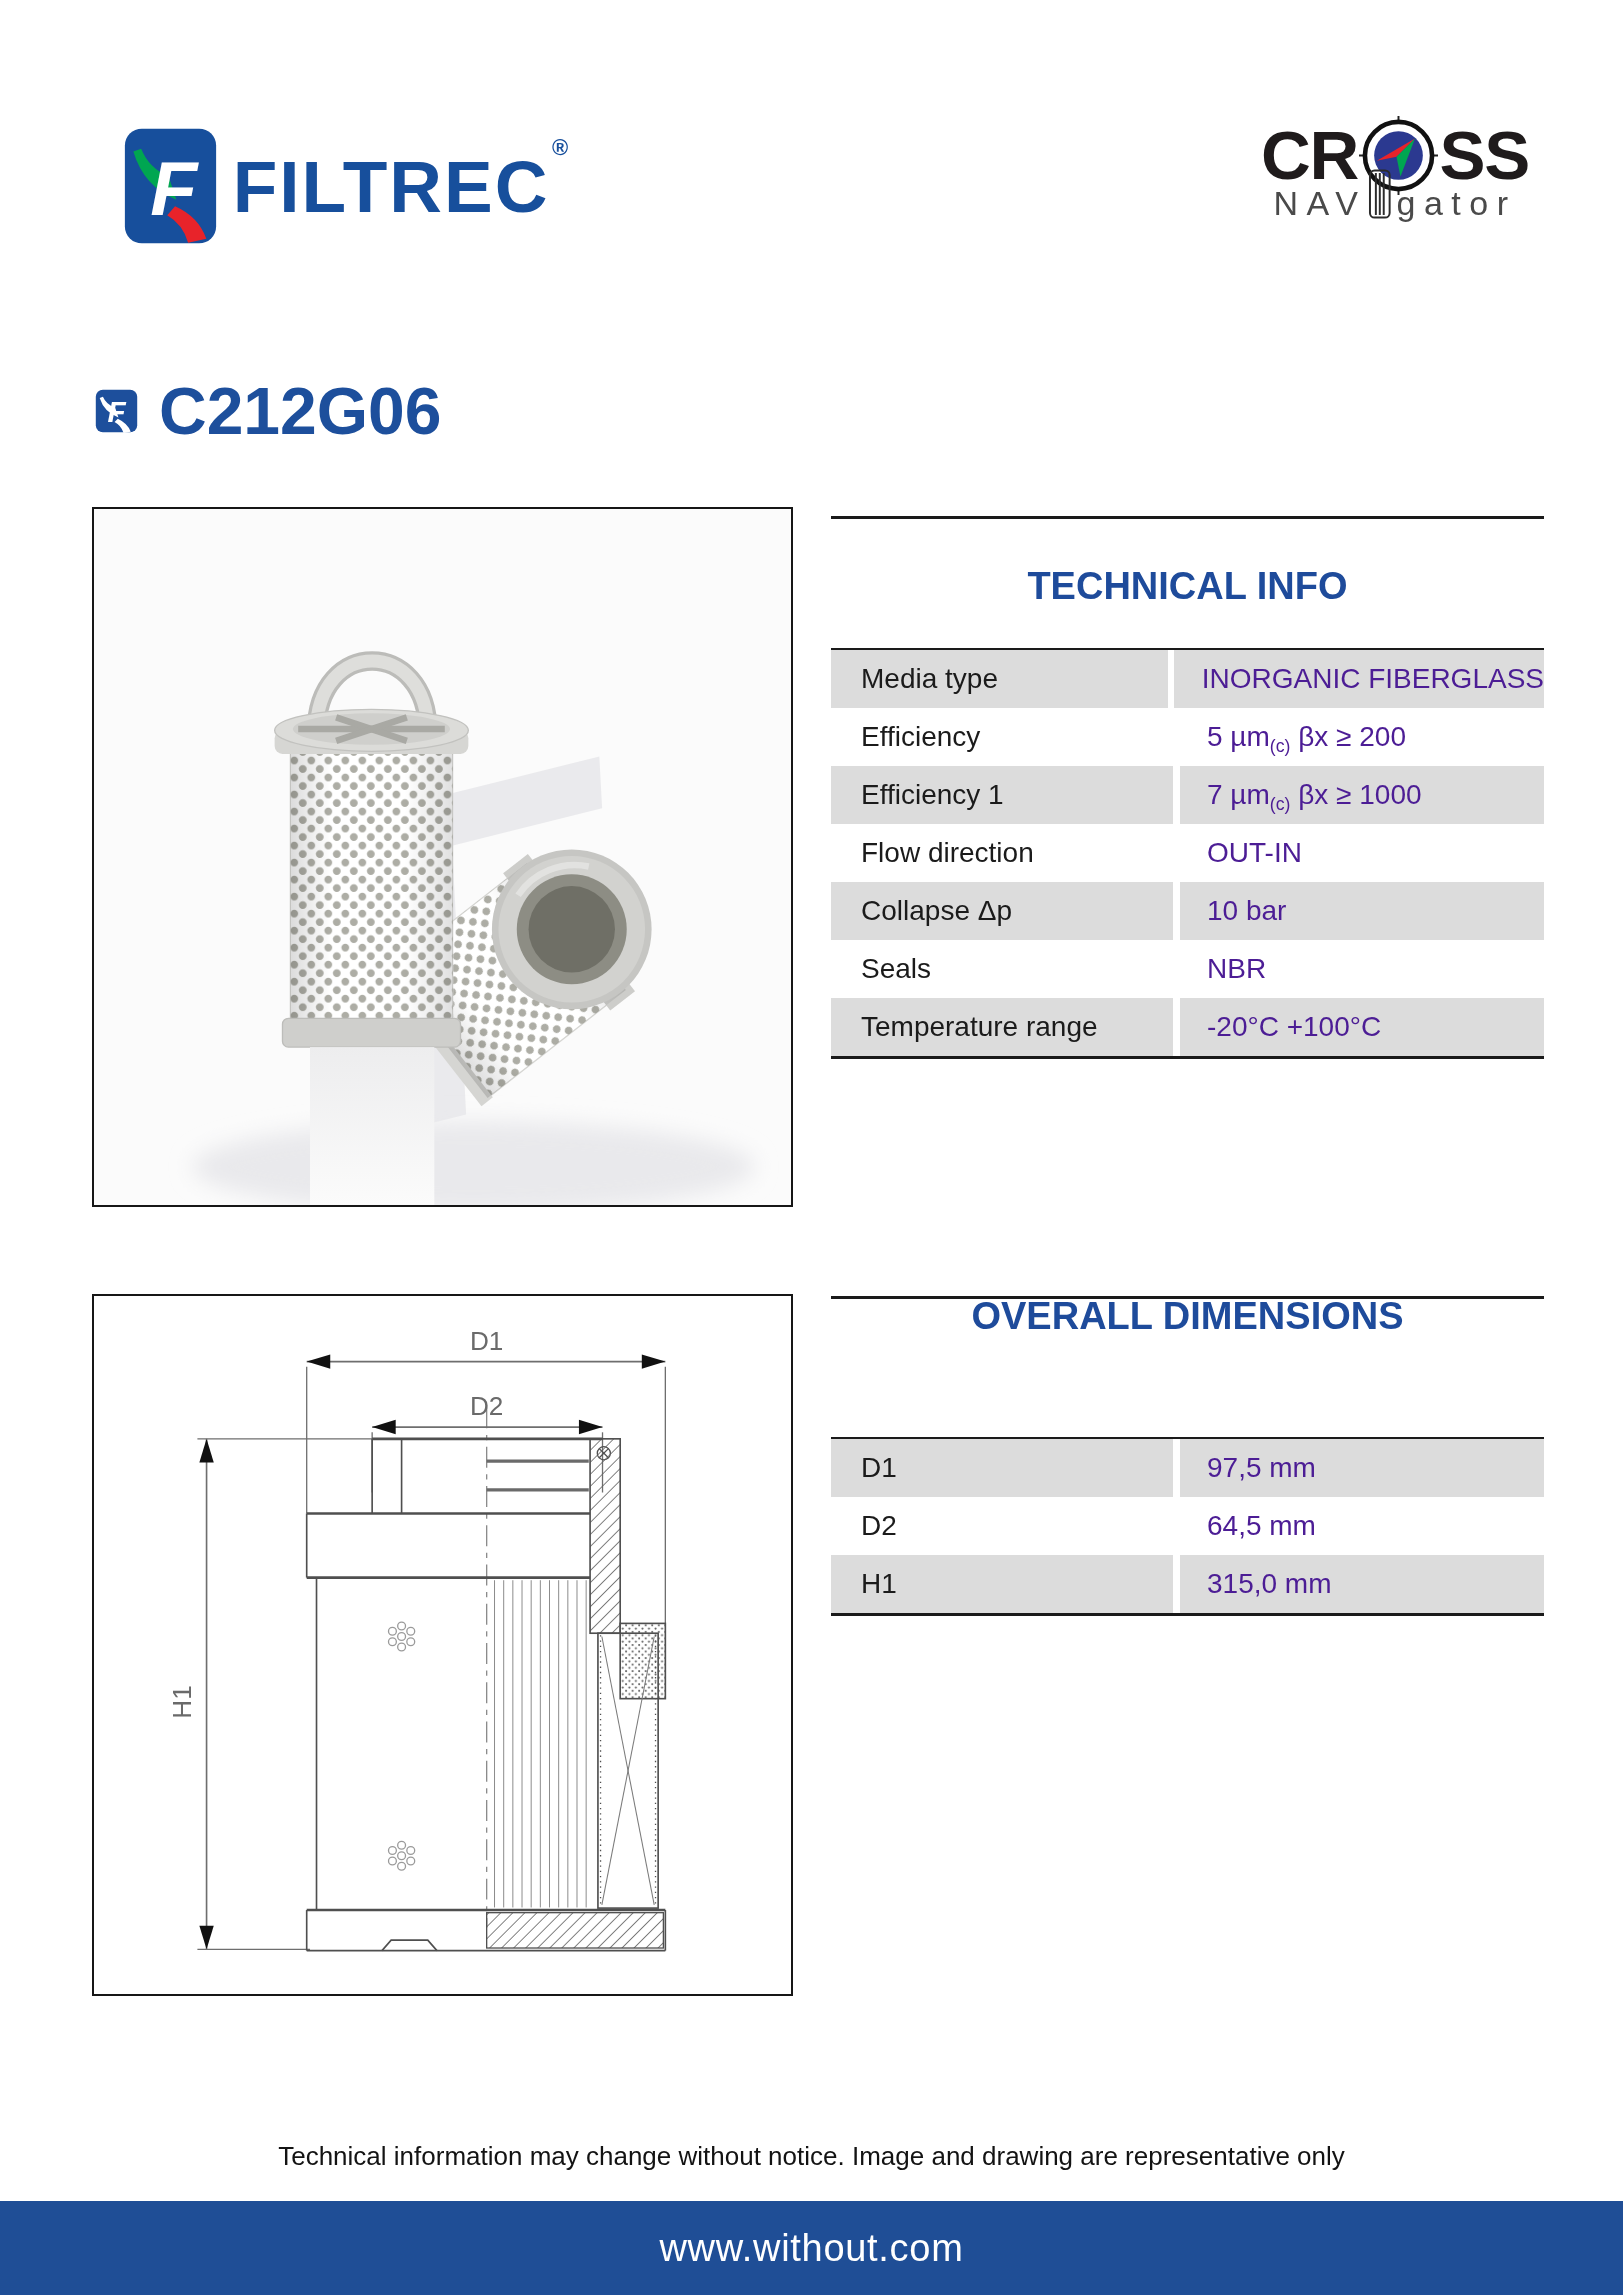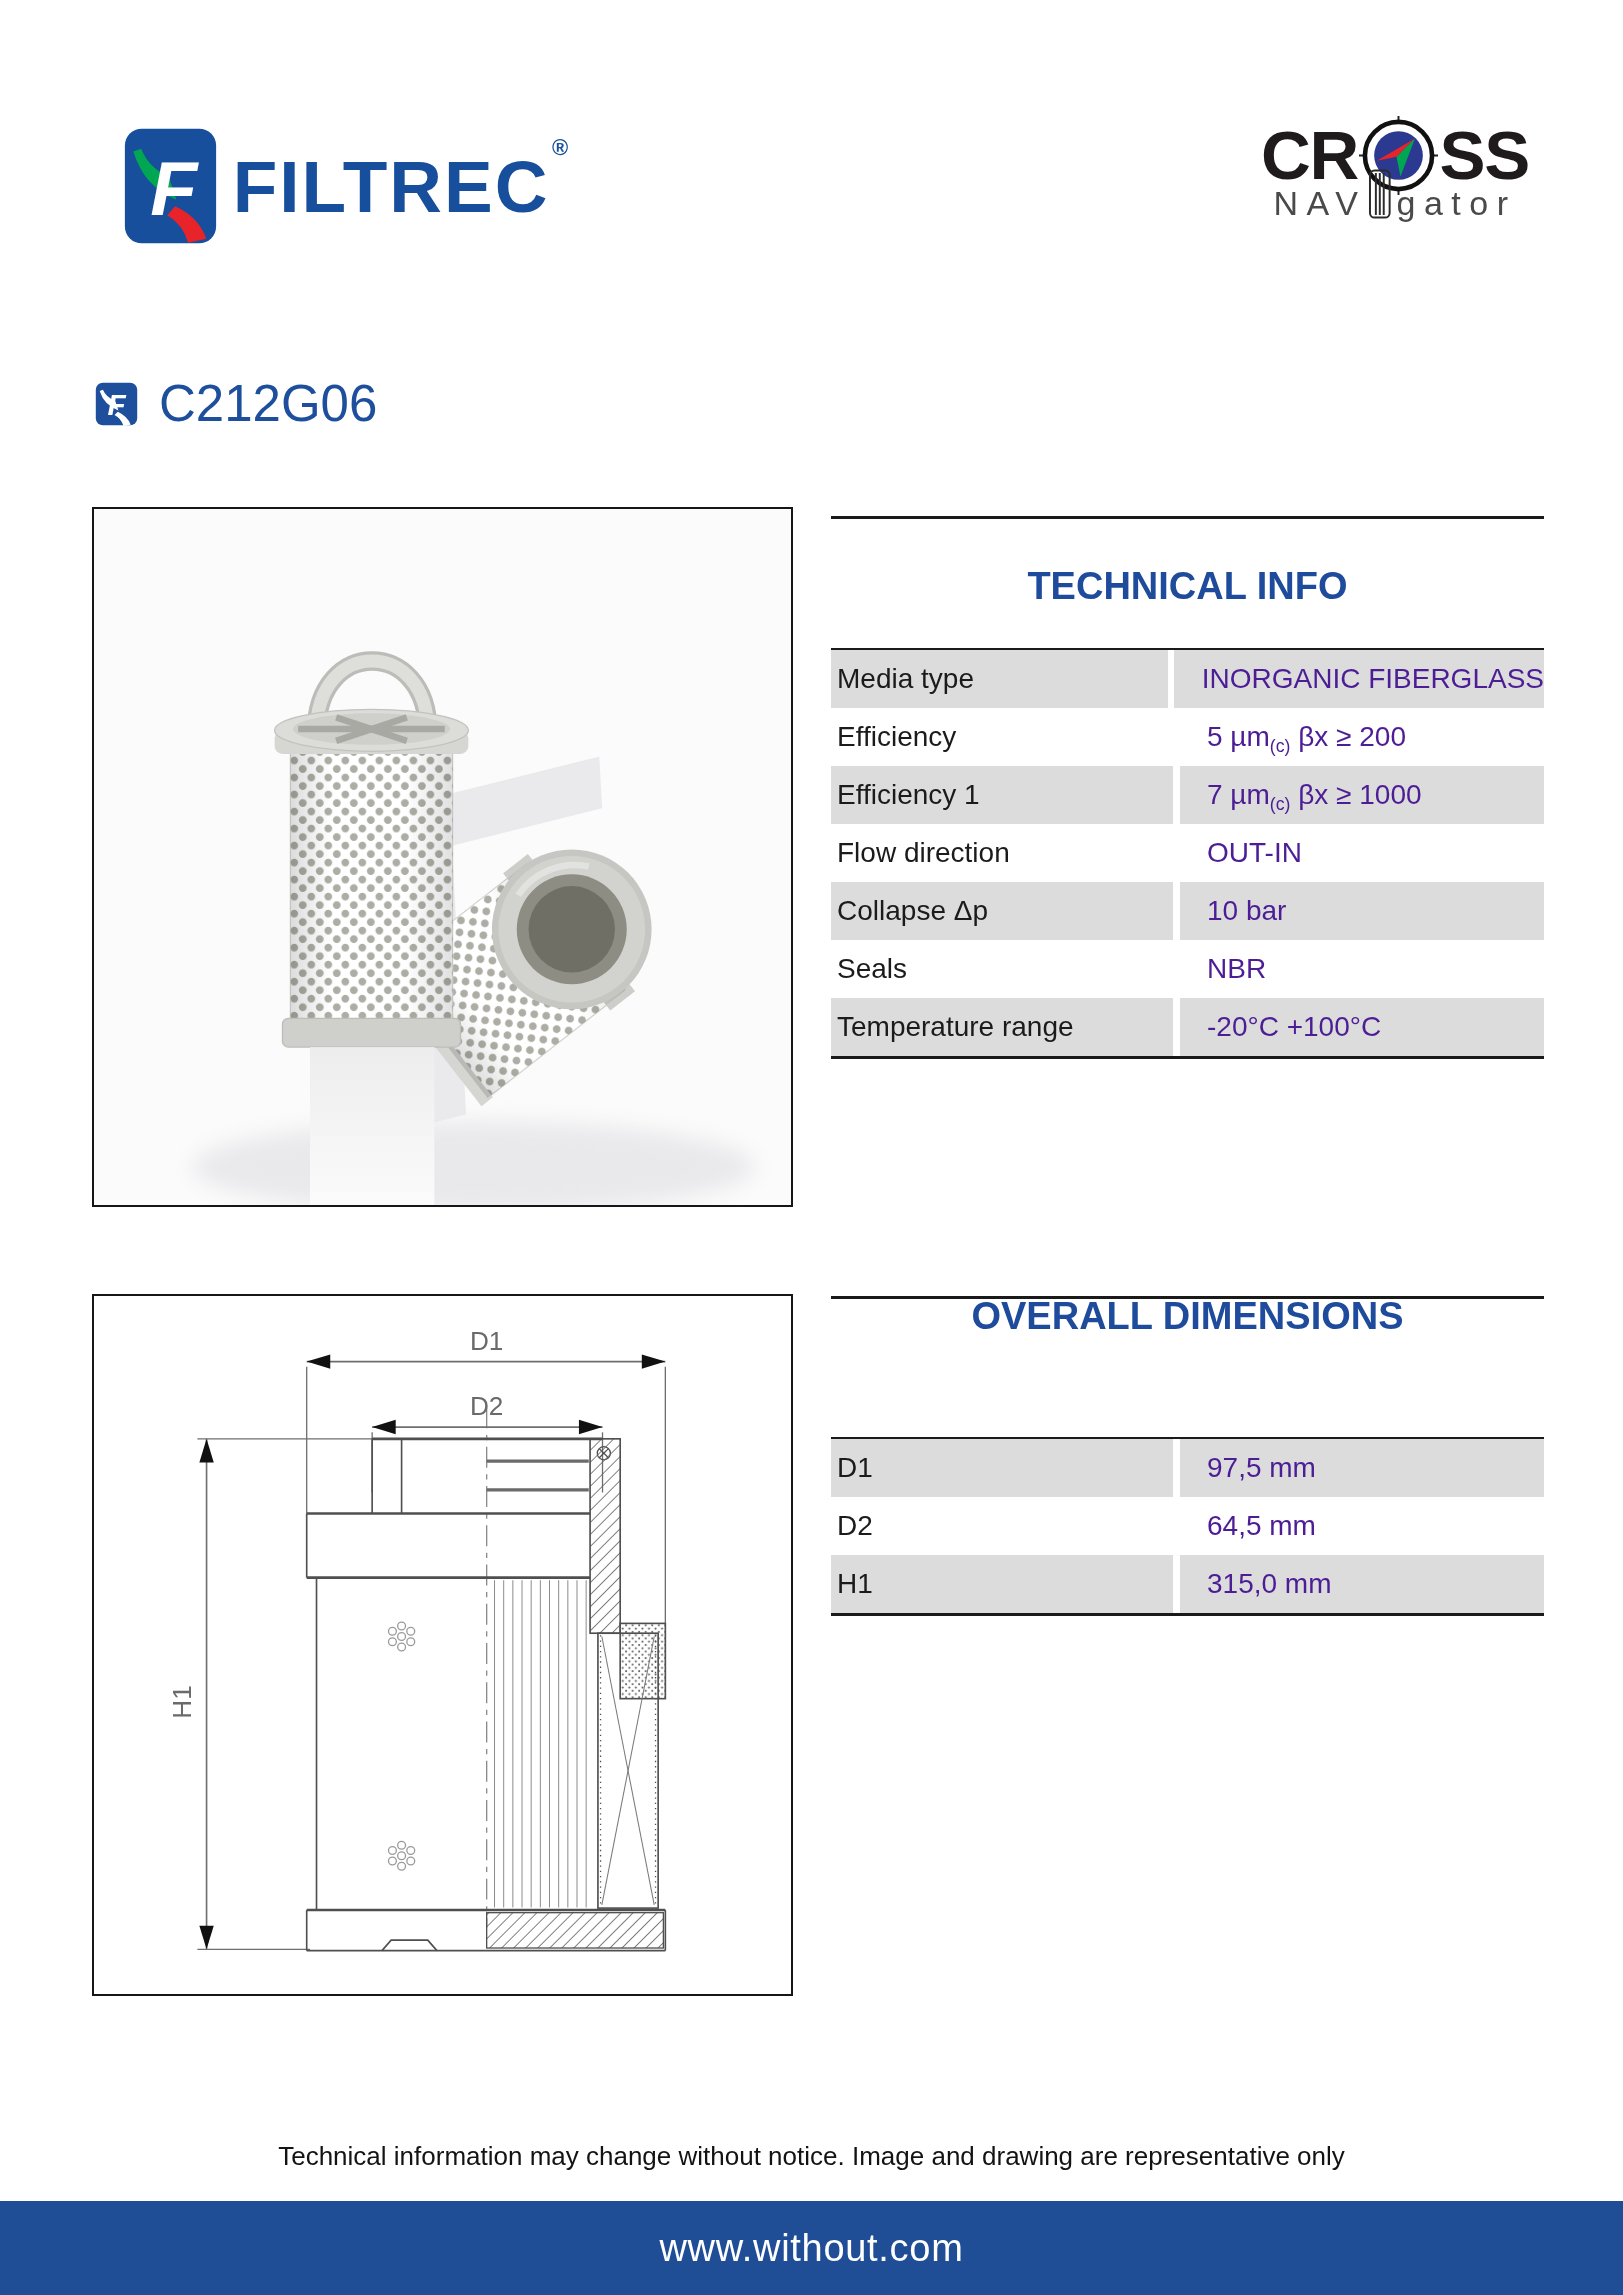--- a/index.html
+++ b/index.html
@@ -16,21 +16,21 @@
   .cross-line{display:flex;align-items:center;justify-content:center;
               font-size:69px;font-weight:bold;color:#1f1b1c;letter-spacing:-1.3px;line-height:1;}
   .compass{width:79px;height:79px;margin:0 1.3px;}
   .nav-line{display:flex;align-items:center;justify-content:center;
             font-size:34px;color:#4a4a4a;letter-spacing:8.5px;margin-top:-9.2px;line-height:1;}
   .handle-glyph{width:23.6px;height:50px;margin:-18.3px 5.2px 0 1.3px;}
 
   
   .code-row{position:absolute;left:95px;top:378px;display:flex;align-items:center;}
   .code-icon{width:43px;height:44px;margin-right:21px;}
-  .code-text{font-size:51px;font-weight:normal;color:#1d4f9c;line-height:1;}
+  .code-text{font-size:66px;font-weight:bold;color:#1d4f9c;line-height:1;}
 
   
   .photo-box{position:absolute;left:92px;top:507px;width:697px;height:696px;
              border:2.6px solid #161616;background:#fbfbfb;}
   .draw-box{position:absolute;left:92px;top:1294px;width:697px;height:698px;
             border:2.6px solid #161616;background:#ffffff;}
   .photo-box svg,.draw-box svg{display:block;width:100%;height:100%;}
 
   
   .section-rule{position:absolute;left:831px;width:713px;height:3.3px;background:#1a1a1a;}
@@ -39,21 +39,21 @@
   .section-title{position:absolute;left:831px;width:713px;text-align:center;
                  font-size:38px;font-weight:bold;color:#1e4b9b;line-height:1;}
   .title-ti{top:567px;}
   .title-od{top:1297px;}
 
   .data-table{position:absolute;left:831px;width:713px;
               border-top:2.6px solid #1a1a1a;border-bottom:3.3px solid #1a1a1a;}
   .table-ti{top:648px;}
   .table-od{top:1437px;}
   .row{display:flex;height:58px;background:#ffffff;}
-  .cell-label{width:342px;display:flex;align-items:center;padding-left:6px;
+  .cell-label{width:342px;display:flex;align-items:center;padding-left:30px;
               box-sizing:border-box;font-size:28px;color:#1b1b1b;}
   .cell-gap{width:6.5px;background:#ffffff;}
   .cell-value{flex:1;display:flex;align-items:center;padding-left:27.5px;
               box-sizing:border-box;font-size:28px;color:#4c1d95;white-space:pre;}
   .row.gray .cell-label,.row.gray .cell-value{background:#dcdcdc;}
   .sub{font-size:17.7px;position:relative;top:9.8px;}
 
   
   .disclaimer{position:absolute;left:0;top:2141px;width:1623px;text-align:center;
               font-size:26px;color:#131313;}

